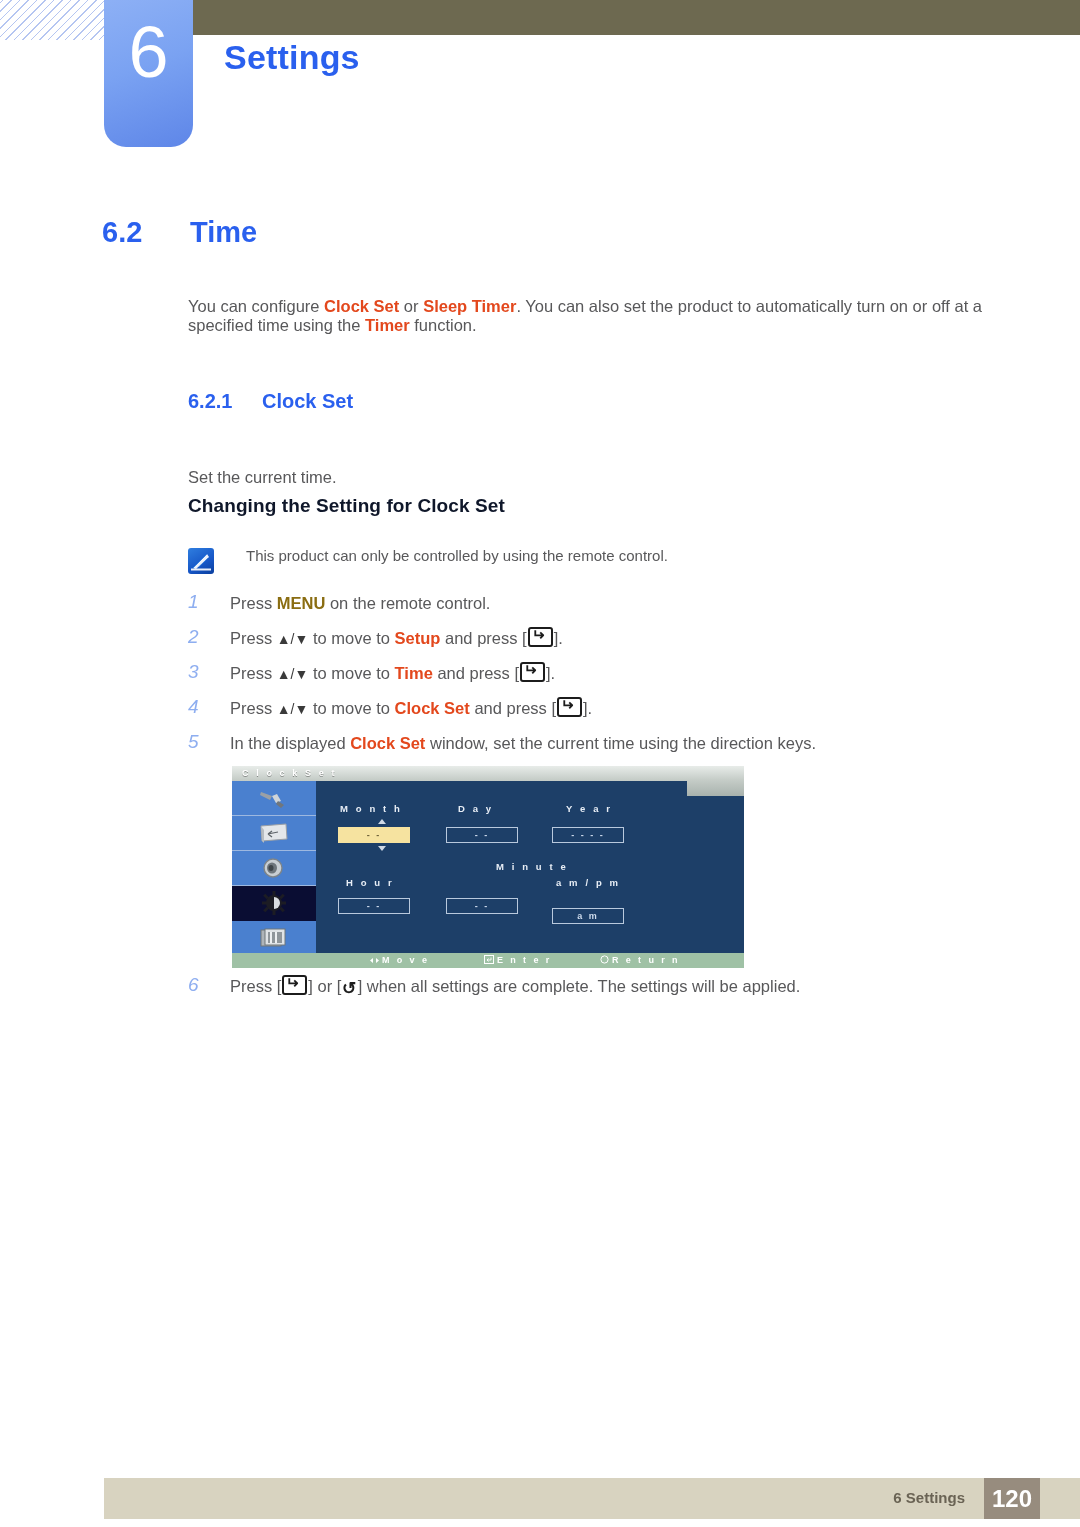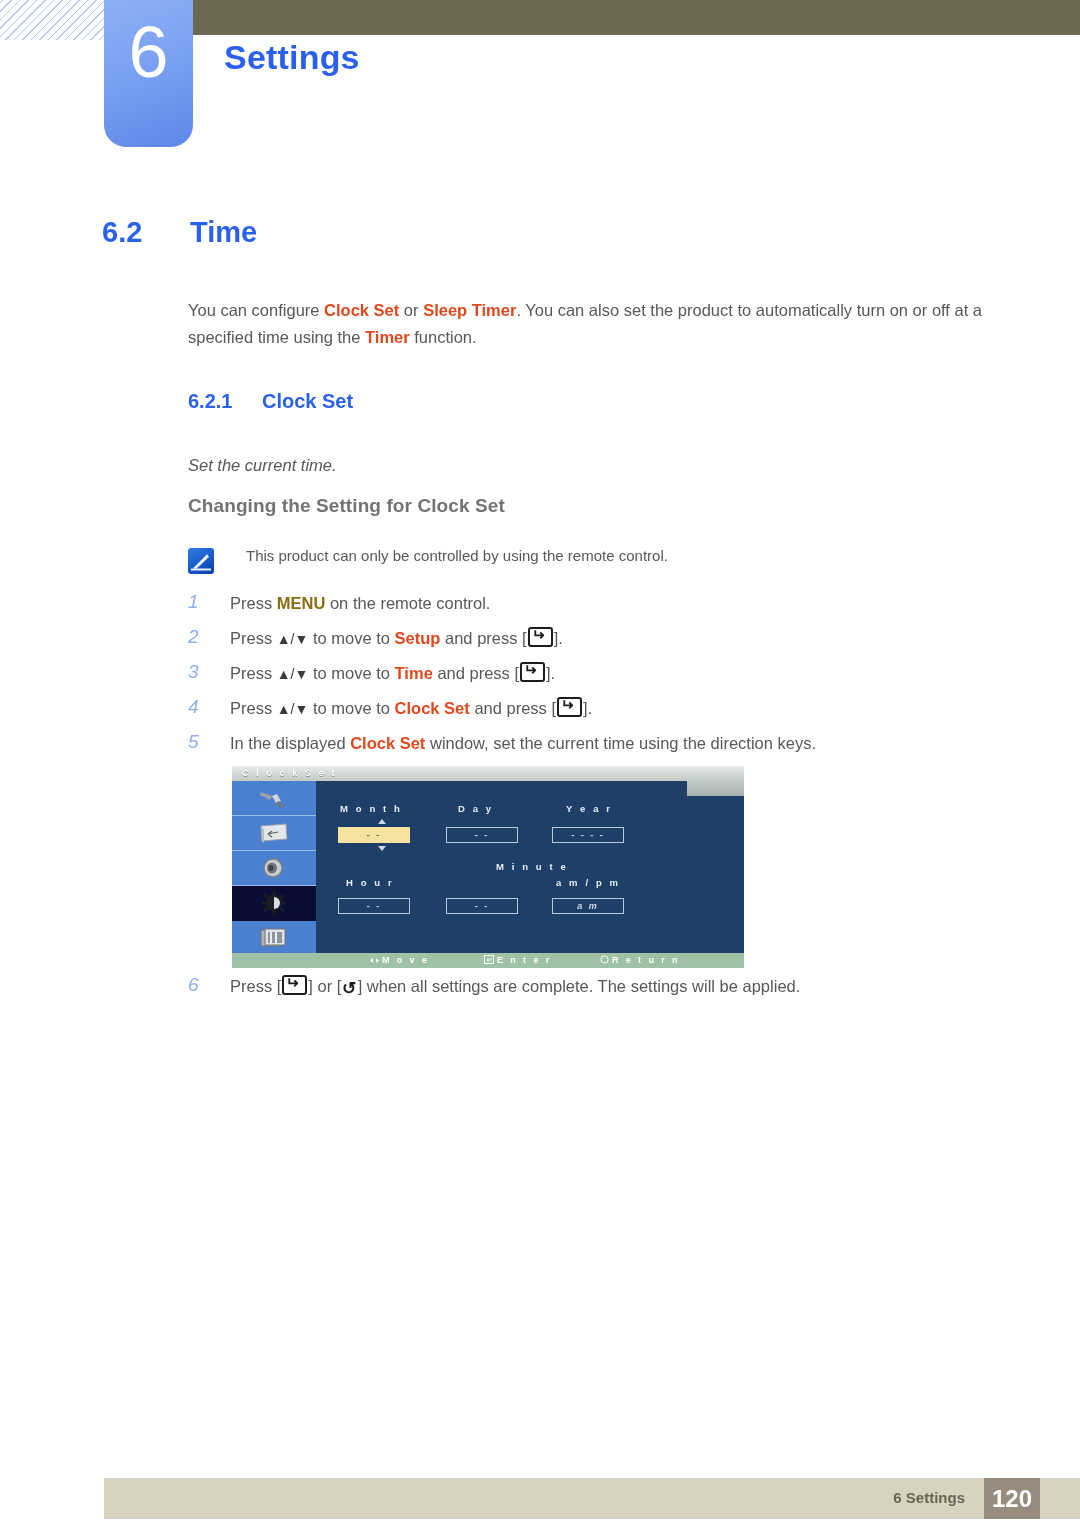--- a/index.html
+++ b/index.html
@@ -76,40 +76,39 @@
     font-size: 20px;
     color: #2a60ee;
     font-weight: bold;
   }
   #sub-heading .num { display: inline-block; width: 74px; }
 
   #orange-heading {
     position: absolute;
     left: 188px; top: 495px;
     font-size: 19px;
-    color: #737373;
+    color: #0f172a;
     font-weight: bold;
     letter-spacing: 0.1px;
   }
 
   
   #intro {
     position: absolute;
     left: 188px; top: 297px;
     width: 820px;
     font-size: 16.5px;
-    line-height: 27px;
+    line-height: 19px;
     color: #58585a;
   }
   #lead {
     position: absolute;
-    left: 188px; top: 456px;
+    left: 188px; top: 468px;
     font-size: 16.5px;
     color: #58585a;
-    font-style: italic;
   }
   .hl { color: #e3481d; font-weight: bold; }
   .hl-menu { color: #8a6d12; font-weight: bold; margin-top: 16px; }
 
   
   #note {
     position: absolute;
     left: 188px; top: 546px;
     width: 800px;
   }
@@ -428,21 +427,21 @@
     <div class="fld-label" style="left:250px; top:22px;">Y e a r</div>
     <div class="fld-box" style="left:236px; top:46px; width:70px;">- - - -</div>
 
     <div class="fld-label" style="left:30px;  top:96px;">H o u r</div>
     <div class="fld-box" style="left:22px; top:117px; width:70px;">- -</div>
 
     <div class="fld-label" style="left:132px; top:80px;margin-left:48px;">M i n u t e</div>
     <div class="fld-box" style="left:130px; top:117px; width:70px;">- -</div>
 
     <div class="fld-label" style="left:240px; top:96px;">a m / p m</div>
-    <div class="fld-box" style="left:236px; top:117px; width:70px;font-style:italic;">a m</div>
+    <div class="fld-box" style="left:236px; top:127px; width:70px;">a m</div>
   </div>
 
   <div id="osd-footer">
     <span class="foot-item" style="left:138px;">
       <span class="foot-ico">
         <svg width="9" height="7" viewBox="0 0 9 7">
             <path d="M0 3.5 L3 1 L3 6 Z M9 3.5 L6 1 L6 6 Z" fill="#ffffff"></path>
           </svg>
       </span><span>M o v e</span>
     </span>

